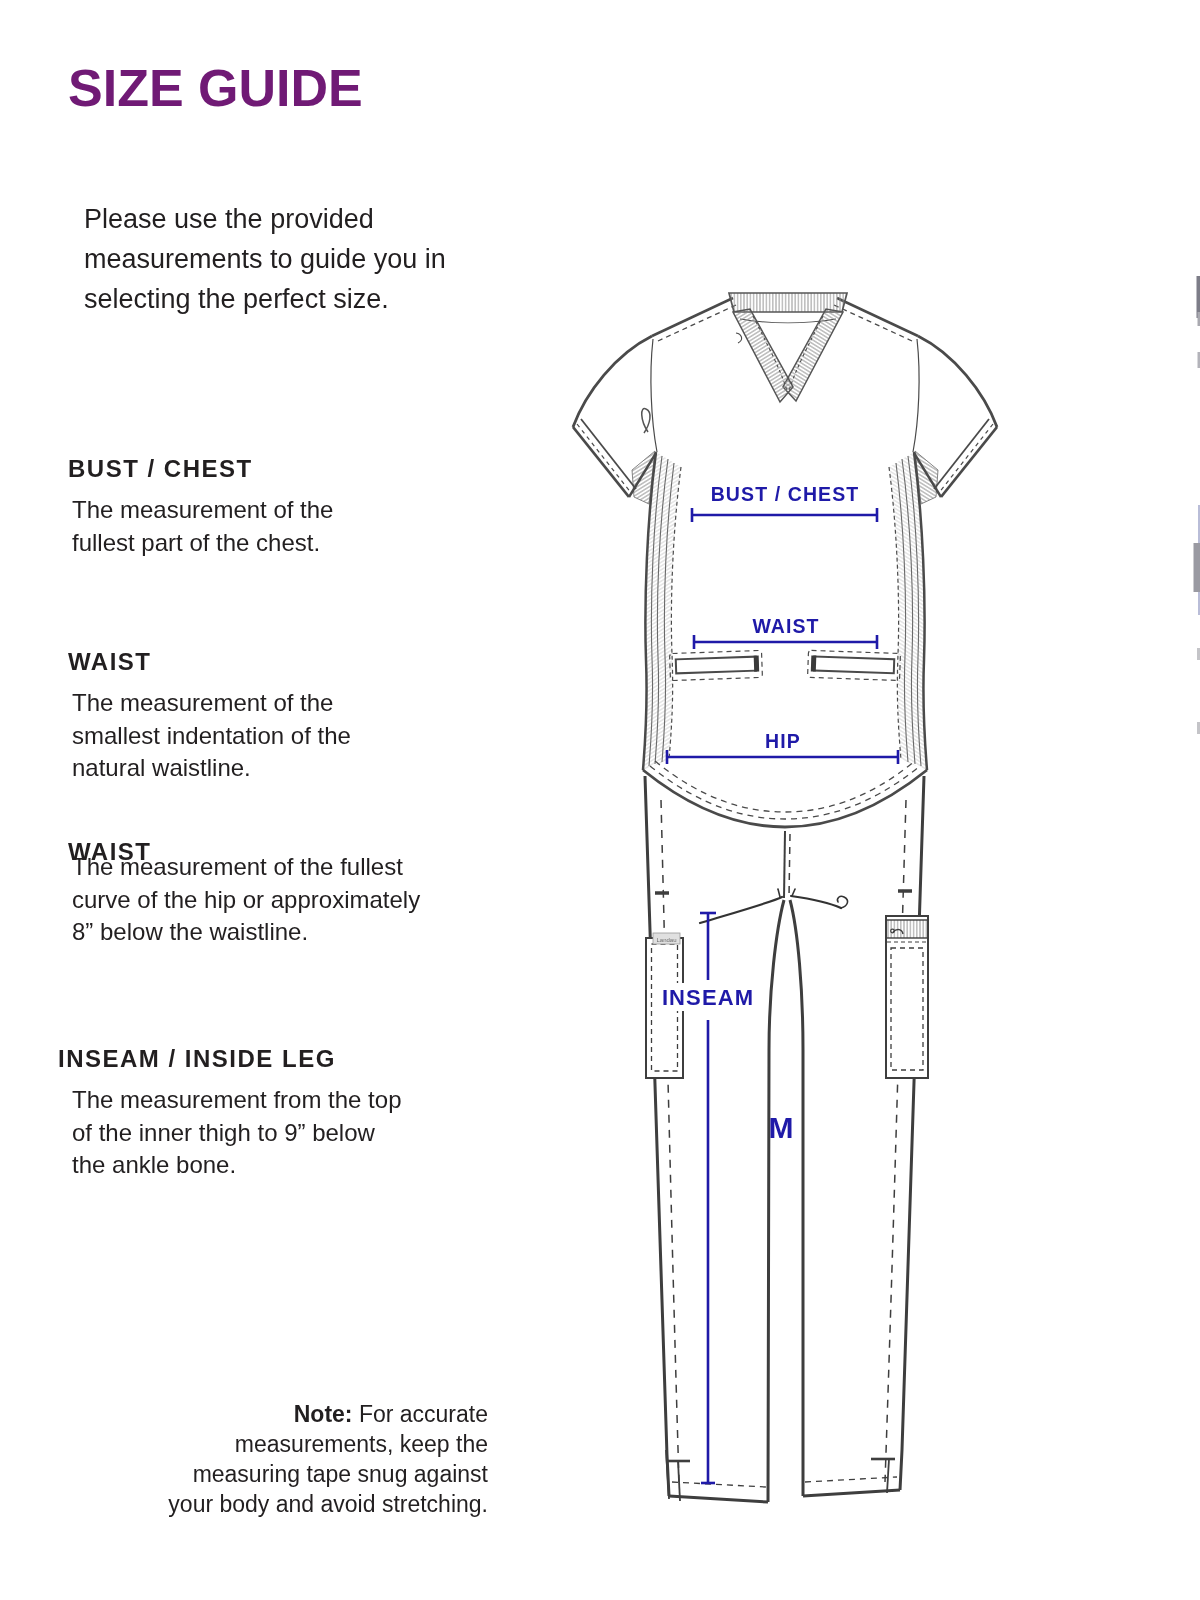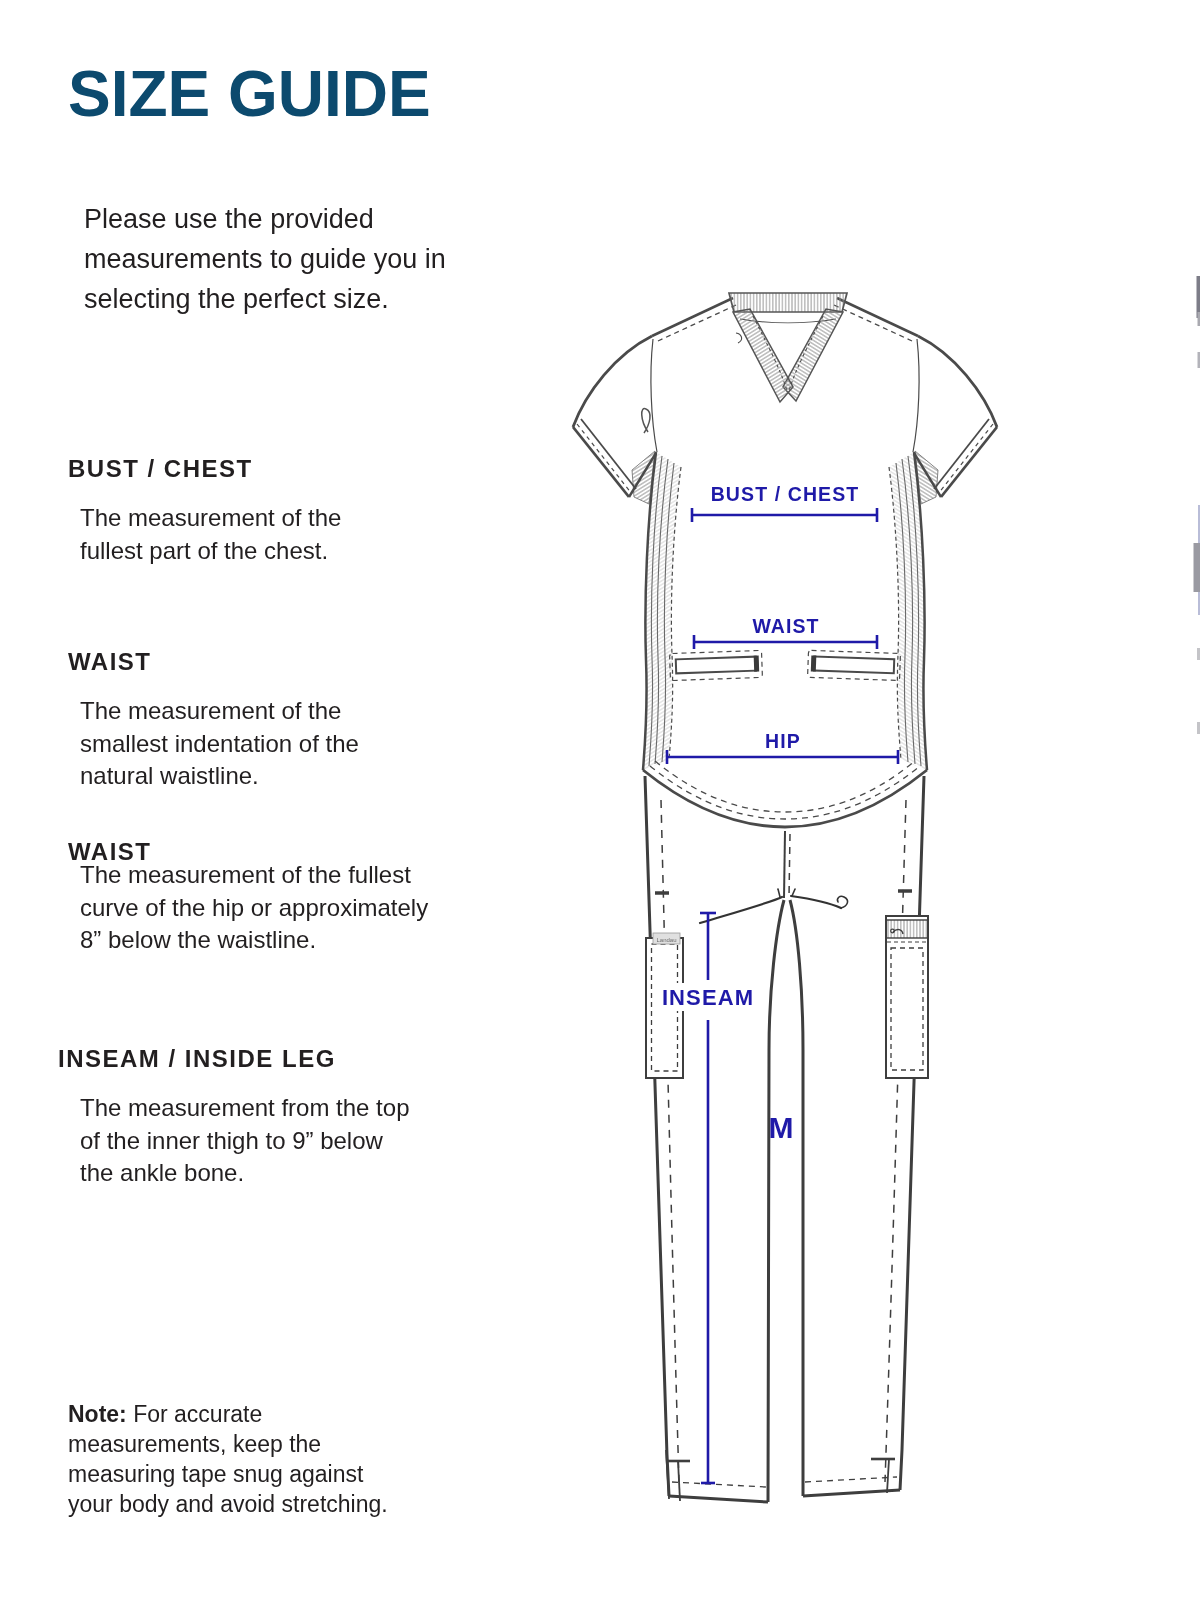--- a/index.html
+++ b/index.html
@@ -1,22 +1,22 @@
 <!DOCTYPE html>
 <html><head>
 <meta charset="utf-8">
 <style>
   html,body{margin:0;padding:0;}
   body{width:1200px;height:1600px;background:#ffffff;position:relative;overflow:hidden;
        font-family:"Liberation Sans", sans-serif;color:#221f20;}
   .abs{position:absolute;}
-  h1.title{margin:0;font-size:64px;line-height:1;font-weight:bold;letter-spacing:0px;color:#0c4a6e;}
+  h1.title{margin:0;font-size:52px;line-height:1;font-weight:bold;letter-spacing:0px;color:#701a75;}
   .intro{margin:16px;font-size:27px;line-height:40px;white-space:pre-line;}
   .sec-h{margin:0;font-size:24px;line-height:30px;font-weight:bold;letter-spacing:1.5px;}
-  .sec-b{margin:12px;font-size:24px;line-height:32.5px;white-space:pre-line;}
+  .sec-b{margin:4px;font-size:24px;line-height:32.5px;white-space:pre-line;}
   .note{margin:0;font-size:23px;line-height:30px;}
   .note .rest{white-space:pre-line;}
   svg text{font-family:"Liberation Sans", sans-serif;}
   .blue-label{font-weight:bold;letter-spacing:1.1px;}
 </style>
 </head>
 <body>
 
 <h1 class="title abs" style="left:68px;top:62px;">SIZE GUIDE</h1>
 
@@ -36,21 +36,21 @@
 <h2 class="sec-h abs" style="left:68px;top:837px;">WAIST</h2>
 <p class="sec-b abs" style="left:68px;top:847px;">The measurement of the fullest
 curve of the hip or approximately
 8” below the waistline.</p>
 
 <h2 class="sec-h abs" style="left:58px;top:1044px;">INSEAM / INSIDE LEG</h2>
 <p class="sec-b abs" style="left:68px;top:1080px;">The measurement from the top
 of the inner thigh to 9” below
 the ankle bone.</p>
 
-<p class="note abs" style="left:68px;top:1399px;width:420px;"><b>Note:</b> <span class="rest">For accurate
+<p class="note abs" style="left:68px;top:1399px;width:420px;text-align:right;"><b>Note:</b> <span class="rest">For accurate
 measurements, keep the
 measuring tape snug against
 your body and avoid stretching.</span></p>
 
 <svg class="abs" style="left:0;top:0;" width="1200" height="1600" viewBox="0 0 1200 1600">
   <defs>
     <pattern id="rib" patternUnits="userSpaceOnUse" width="3.2" height="3.2">
       <path d="M1.6,0 V3.2" stroke="#8f8f8f" stroke-width="0.9"></path>
     </pattern>
     <pattern id="ribL" patternUnits="userSpaceOnUse" width="3.2" height="3.2" patternTransform="rotate(58)">

